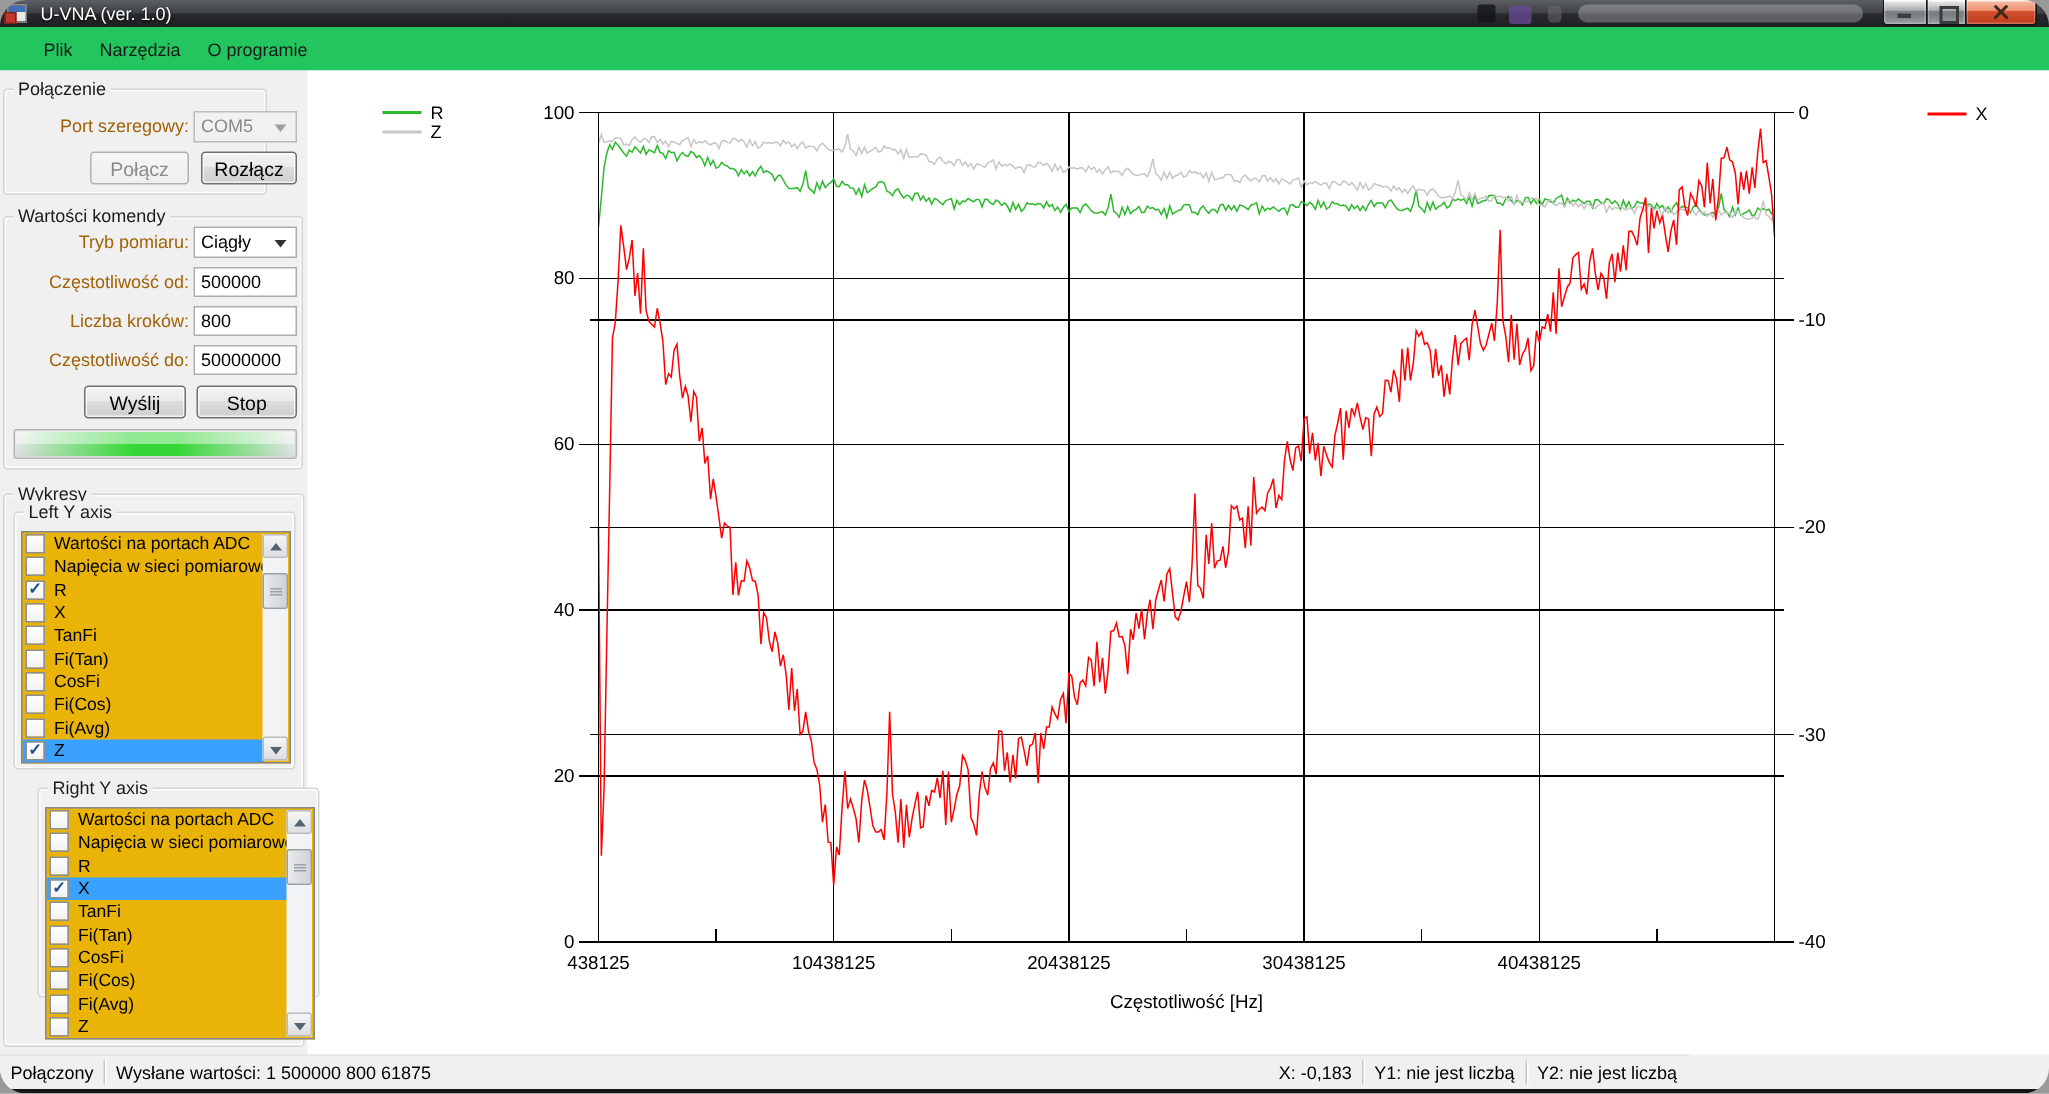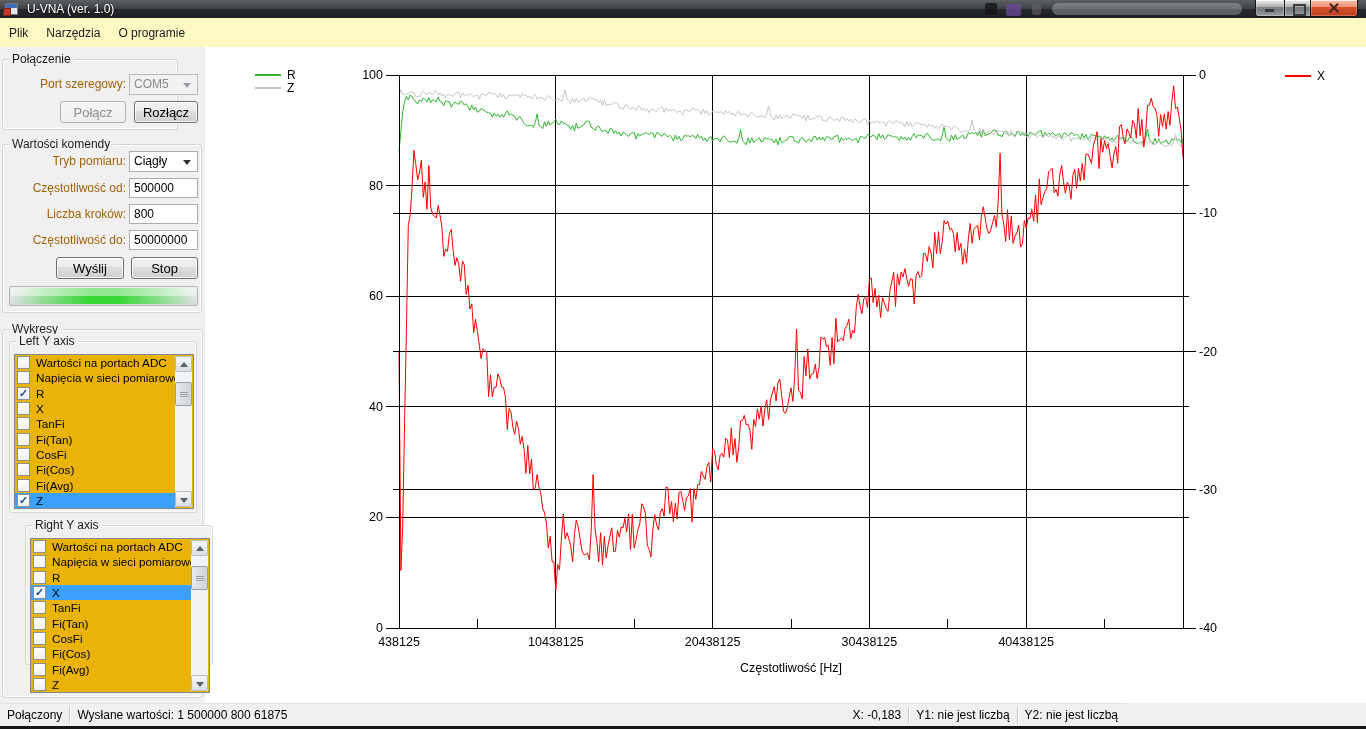--- a/index.html
+++ b/index.html
@@ -1,18 +1,18 @@
 <!DOCTYPE html>
 <html><head>
 <meta charset="utf-8">
 <style>
   html,body{margin:0;padding:0;background:#9a9a9a;}
   *{box-sizing:border-box;}
   .window{position:relative;width:1366px;height:729px;background:#f0f0f0;overflow:hidden;
-          font-family:"Liberation Sans",sans-serif;font-size:12px;color:#000;}
+          font-family:"Liberation Sans",sans-serif;font-size:12px;color:#000;border-radius:17px;}
   
   .titlebar{position:absolute;left:0;top:0;width:1366px;height:18px;
     background:linear-gradient(#5c6063,#3e4144 48%,#27292c 52%,#1e2022);}
   .app-icon{position:absolute;left:5px;top:3px;width:13px;height:12px;background:#e8e8e8;border:1px solid #777;}
   .app-icon::before{content:"";position:absolute;left:0;top:0;right:0;height:4px;background:#3f6fb5;}
   .app-icon::after{content:"";position:absolute;left:-3px;bottom:-2px;width:6px;height:6px;background:#c0392b;border:1px solid #7e2318;}
   .title-text{position:absolute;left:27px;top:2px;color:#fff;font-size:12px;text-shadow:0 1px 2px #000;}
   .ghost{position:absolute;border-radius:3px;}
   .ghost-a{left:985px;top:3px;width:12px;height:12px;background:#141416;opacity:.8;border-radius:2px;}
   .ghost-b{left:1006px;top:4px;width:15px;height:12px;background:#6a4a9a;opacity:.75;border-radius:2px;}
@@ -25,21 +25,21 @@
   .wb-min{width:29px;border-bottom-left-radius:3px;border-right:none;}
   .wb-max{width:27px;}
   .wb-close{width:47px;border-left:none;border-bottom-right-radius:3px;
       background:linear-gradient(#f7c0a6,#ec8e70 45%,#d2512f 46%,#c13c1c);}
   .wb-min::after{content:"";position:absolute;left:9px;bottom:4px;width:9px;height:3px;background:#3c3c3c;}
   .wb-max::after{content:"";position:absolute;left:8px;top:4px;width:9px;height:8px;border:2px solid #3c3c3c;background:transparent;}
   .wb-close::before,.wb-close::after{content:"";position:absolute;left:17px;top:7px;width:12px;height:2.4px;background:#40261d;}
   .wb-close::before{transform:rotate(45deg);}
   .wb-close::after{transform:rotate(-45deg);}
   
-  .menubar{position:absolute;left:0;top:18px;width:1366px;height:29px;background:#fef9c3;display:flex;align-items:center;padding-left:0;}
+  .menubar{position:absolute;left:0;top:18px;width:1366px;height:29px;background:#22c55e;display:flex;align-items:center;padding-left:20px;}
   .menu-item{padding:4px 9px;color:#1a1a1a;}
   
   .main-area{position:absolute;left:205px;top:47px;width:1161px;height:656px;background:#fff;}
   .left-panel{position:absolute;left:0;top:47px;width:205px;height:656px;background:#f0f0f0;}
   
   .groupbox{position:absolute;border:1px solid #d5d5d5;border-radius:3px;box-shadow:inset 0 0 0 1px #fdfdfd;}
   .gb-label{position:absolute;top:-8px;left:6px;background:#f0f0f0;padding:0 3px;font-size:12px;color:#1c1c1c;white-space:nowrap;}
   .form-label{position:absolute;width:120px;text-align:right;color:#a16207;white-space:nowrap;}
   
   .btn{position:absolute;border:1px solid #707070;border-radius:3px;font-size:13px;color:#000;

